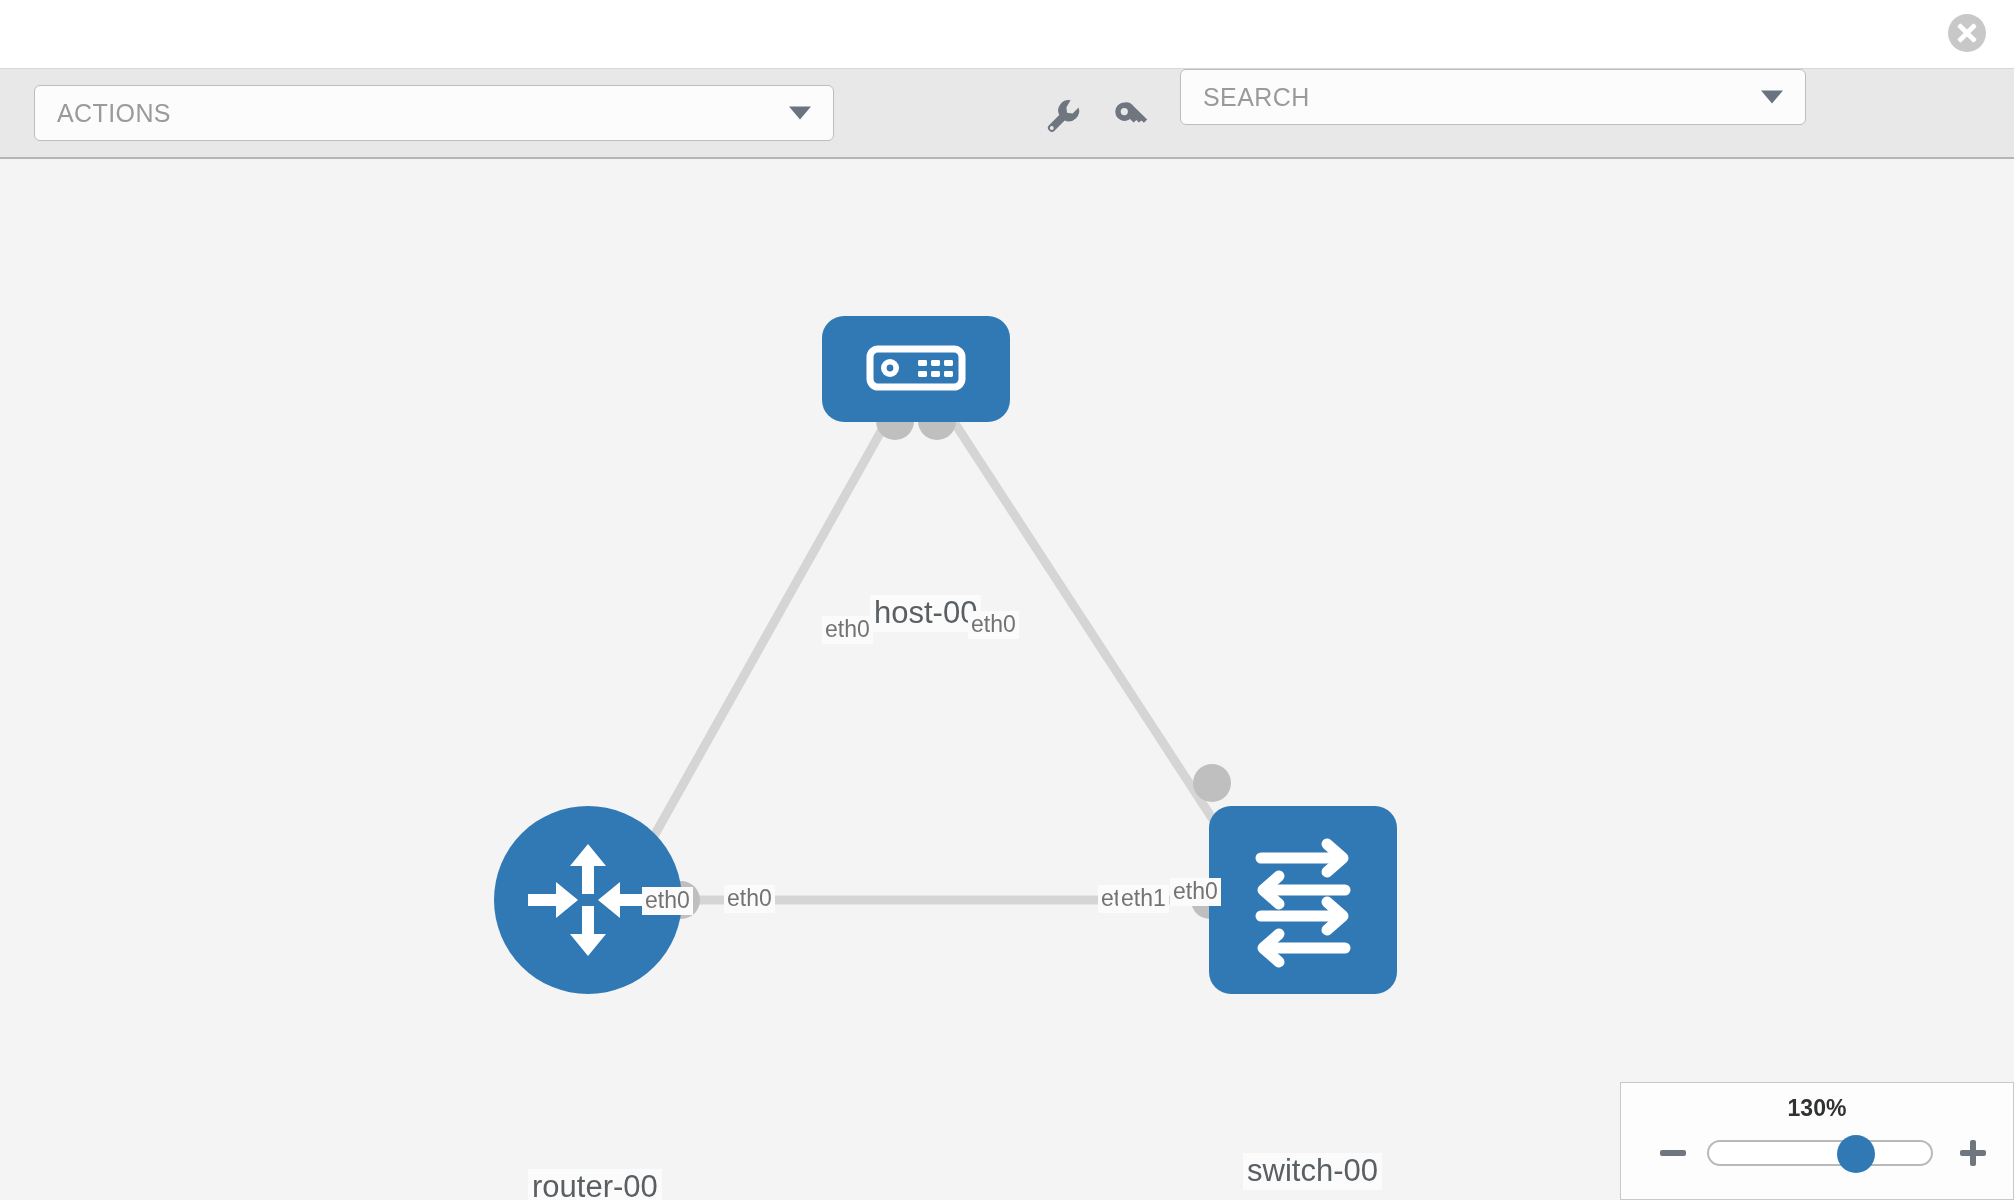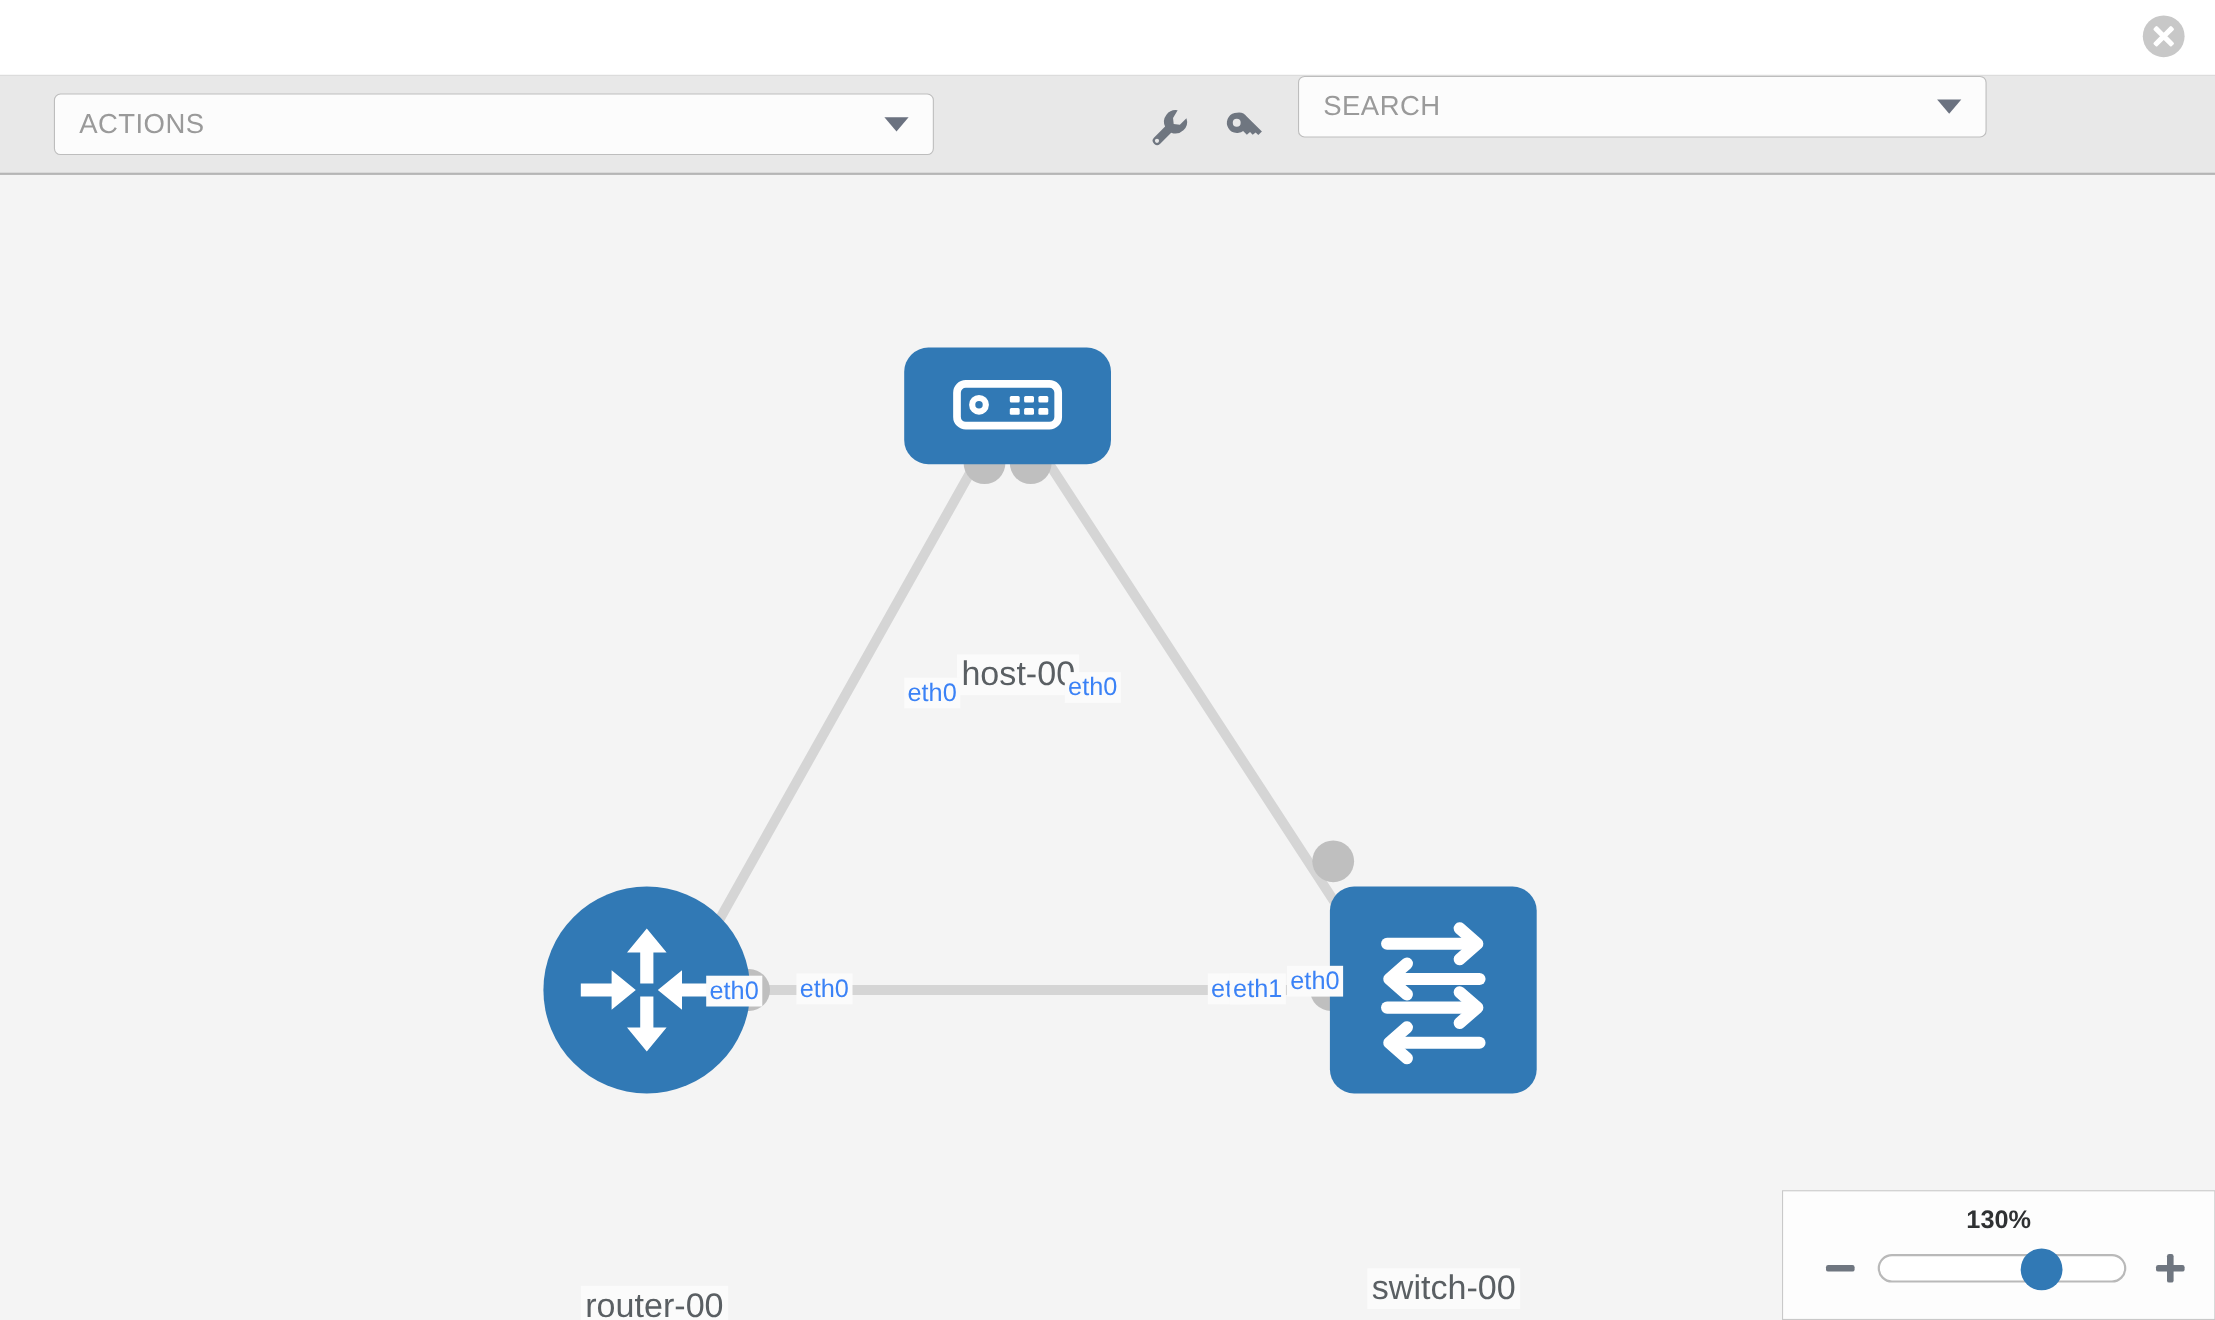--- a/index.html
+++ b/index.html
@@ -36,21 +36,21 @@
     background: #e8e8e8;
     border-bottom: 2px solid #b5b5b5;
   }
   .select-box {
     position: absolute;
     background: #fcfcfc;
     border: 1px solid #bdbdbd;
     border-radius: 6px;
     cursor: pointer;
   }
-  .actions-select { left: 34px; top: 16px; width: 800px; height: 56px; margin-left: 15px; }
+  .actions-select { left: 34px; top: 16px; width: 800px; height: 56px; }
   .search-select  { left: 1180px; top: 0; width: 626px; height: 56px; }
   .select-label {
     position: absolute; left: 22px; top: 50%; transform: translateY(-50%);
     font-size: 25px; color: #9a9a9a; letter-spacing: 0.4px;
     white-space: nowrap; pointer-events: none;
   }
   .caret {
     position: absolute; right: 22px; top: 50%; transform: translateY(-50%);
     width: 0; height: 0;
     border-left: 11px solid transparent;
@@ -95,21 +95,21 @@
     background: #bfbfbf;
   }
 
   
   .lbl {
     position: absolute; color: #555a5e; white-space: nowrap;
     background: #fbfbfb;
     line-height: 1.12;
   }
   .lbl-node { font-size: 31px; padding: 1px 4px; color: #5a5f63; }
-  .lbl-if   { font-size: 23px; padding: 1px 3px; color: #3b82f6; }
+  .lbl-if   { font-size: 23px; padding: 1px 3px; color: #737373; }
 
   
   .zoom-panel {
     position: absolute; left: 1620px; top: 1082px;
     width: 394px; height: 118px;
     background: #fdfdfd;
     border: 1px solid #c9c9c9;
     font-weight: bold;
   }
   .zoom-value {

